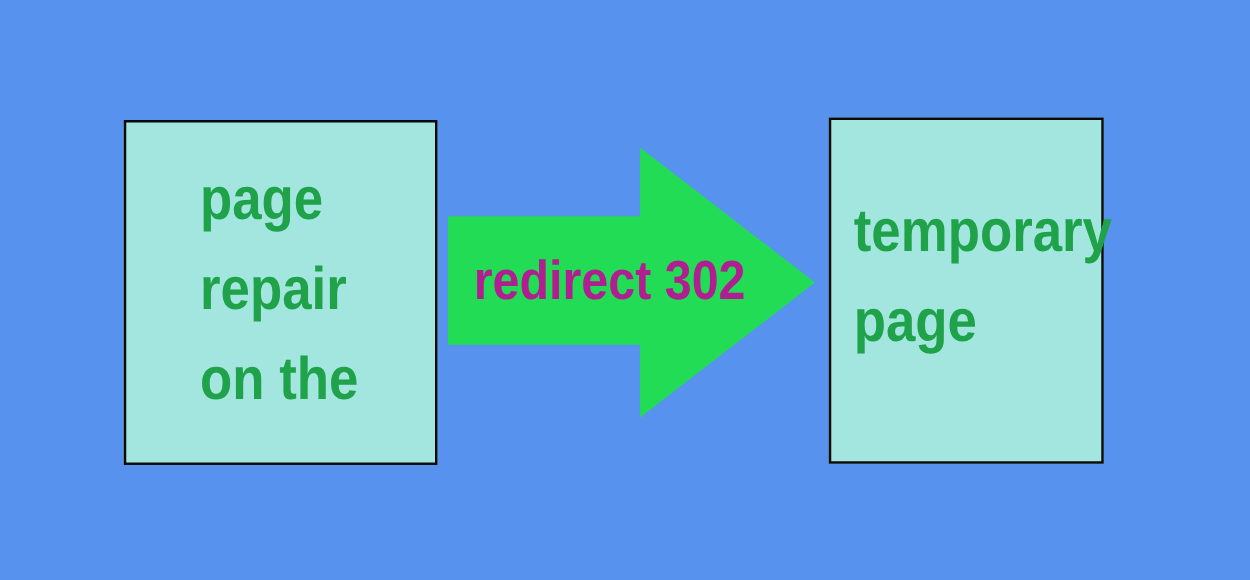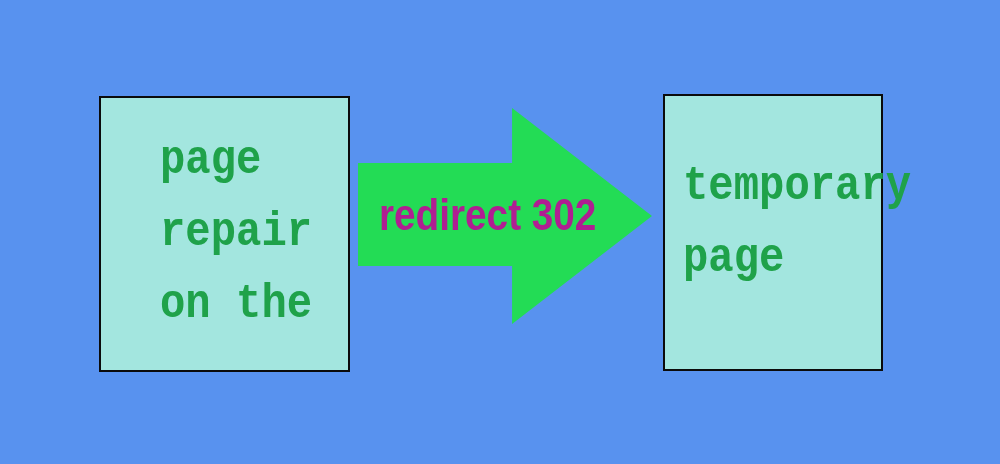--- a/index.html
+++ b/index.html
@@ -20,21 +20,20 @@
   .canvas {
     position: relative;
     width: 1000px;
     height: 464px;
     background: var(--bg);
   }
   .box {
     position: absolute;
     background: var(--box_fill);
     border: 2px solid var(--box_border);
-    font-family: Liberation Mono, monospace;
   }
   .box-left {
     left: 99px;
     top: 96px;
     width: 251px;
     height: 276px;
     padding: 26px 0 0 59px;
   }
   .box-right {
     left: 663px;
@@ -52,21 +51,21 @@
     white-space: nowrap;
   }
   .box-line > span {
     display: inline-block;
     transform: scaleX(0.88);
     transform-origin: left center;
   }
   .arrow {
     position: absolute;
     left: 358px;
-    top: 108px;
+    top: 118px;
     width: 294px;
     height: 216px;
     text-align: right;
   }
   .arrow-shape {
     position: absolute;
     inset: 0;
     background: var(--arrow_fill);
     clip-path: polygon(
       0% 25.5%,

